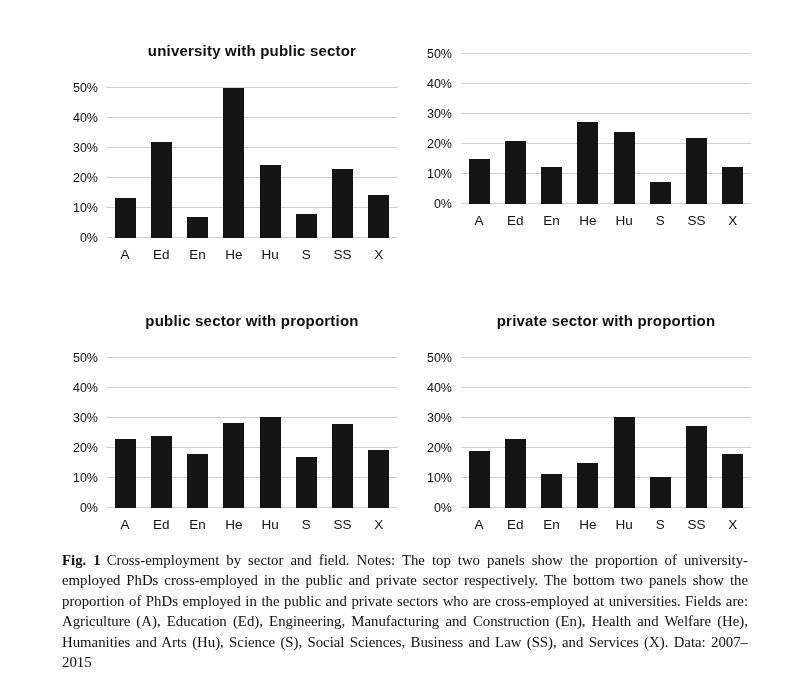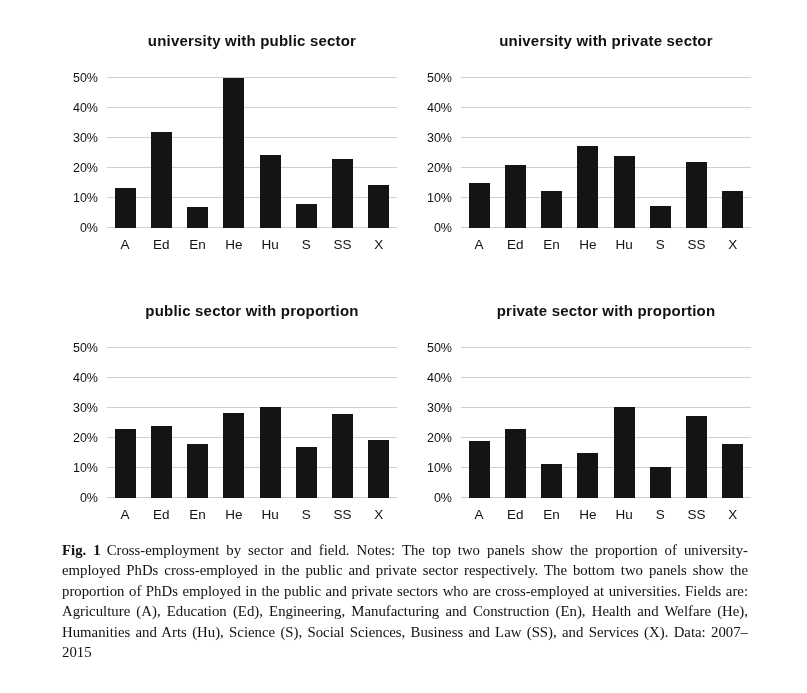--- a/index.html
+++ b/index.html
@@ -4,21 +4,21 @@
 <style>
   * { margin: 0; padding: 0; box-sizing: border-box; }
   html, body { background: #ffffff; }
   body {
     width: 807px;
     height: 693px;
     font-family: "Liberation Sans", sans-serif;
     color: #111111;
     overflow: hidden;
   }
-  .page { padding: 32px 56px 0 62px; }
+  .page { padding: 42px 56px 0 62px; }
 
   .charts-grid {
     display: grid;
     grid-template-columns: 335px 335px;
     column-gap: 19px;
     row-gap: 50px;
   }
 
   .panel { width: 335px; }
 
@@ -160,21 +160,20 @@
           <div class="xlabel">En</div>
           <div class="xlabel">He</div>
           <div class="xlabel">Hu</div>
           <div class="xlabel">S</div>
           <div class="xlabel">SS</div>
           <div class="xlabel">X</div>
         </div>
     </div>
 
     <div class="panel">
-      <div class="chart-title">university with private sector</div>
       <div class="chart-body">
         <div class="y-axis">
             <div class="ytick" style="bottom: 0px;">0%</div>
             <div class="ytick" style="bottom: 30px;">10%</div>
             <div class="ytick" style="bottom: 60px;">20%</div>
             <div class="ytick" style="bottom: 90px;">30%</div>
             <div class="ytick" style="bottom: 120px;">40%</div>
             <div class="ytick" style="bottom: 150px;">50%</div>
           </div>
         <div class="plot">

